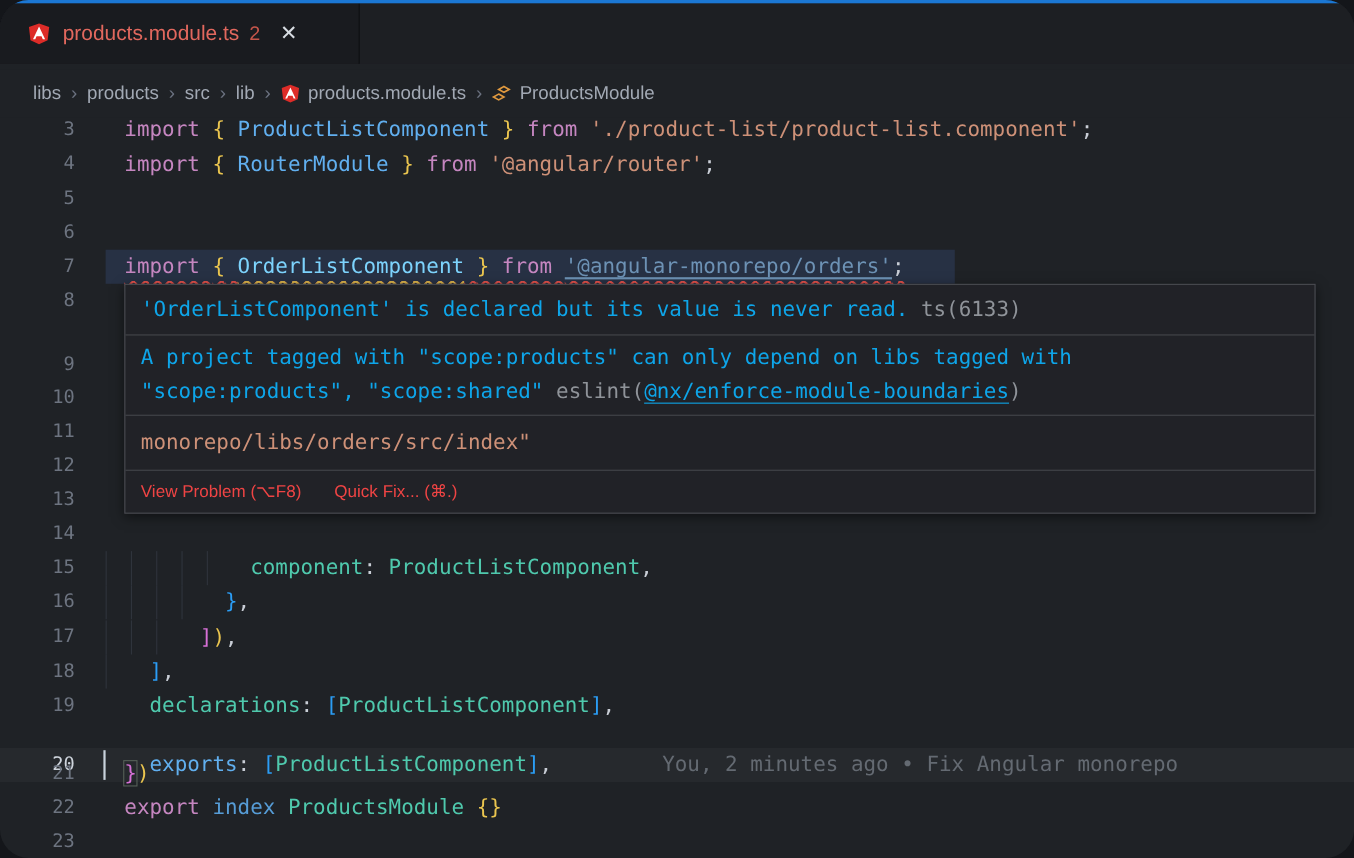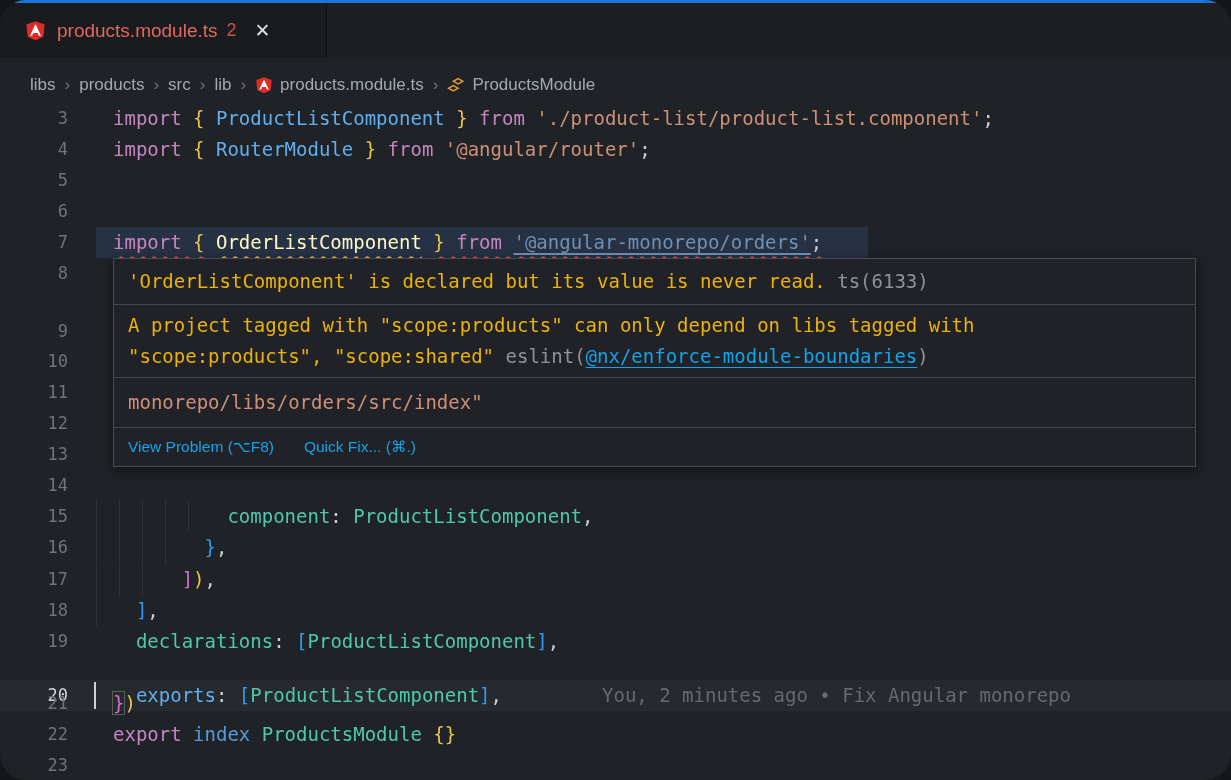--- a/index.html
+++ b/index.html
@@ -28,42 +28,42 @@
   .row .num.active{color:#ced4dc;}
   .row .code{position:absolute;left:96px;top:0;font-size:19px;line-height:31px;white-space:pre;margin-left:17px;}
   .row.current{background:rgba(255,255,255,0.035);}
   .guide{position:absolute;top:0;bottom:0;width:1px;background:#2f343c;}
   .hlbox{position:absolute;left:96px;width:772px;top:0;bottom:0;background:#273144;}
   .cursor{position:absolute;left:94px;top:2px;bottom:2px;width:2px;background:#c8d2dc;}
   .blame{position:absolute;left:602px;top:0;font-size:19px;line-height:31px;color:#646a72;white-space:pre;}
   
   .c-kw{color:#c586c0;} .c-kw2{color:#569cd6;} .c-brace{color:#eac54f;}
   .c-imp{color:#61afef;} .c-teal{color:#4fc9ad;} .c-str{color:#ce9178;}
-  .c-cmt{color:#74a356;} .c-punct{color:#c9ced6;} .c-faded{color:#fef9c3;}
+  .c-cmt{color:#74a356;} .c-punct{color:#c9ced6;} .c-faded{color:#7dd3fc;}
   .c-linkstr{color:#6d92b5;}
   .c-b1{color:#eac54f;} .c-b2{color:#d670d6;} .c-b3{color:#2b9df5;}
   .squig{text-decoration:underline wavy #e1504a 1.6px;text-underline-offset:7px;
          text-decoration-skip-ink:none;}
   .warnsq{text-decoration:underline wavy #d8b44a 1.6px;text-underline-offset:7px;
           text-decoration-skip-ink:none;}
   .u-link{text-decoration:underline solid currentColor 1.5px;text-underline-offset:4px;
           text-decoration-skip-ink:none;}
   .match-box{outline:1px solid #566058;}
   
   #hover{position:absolute;left:113px;top:258px;width:1083px;background:#212227;
          border:1px solid #4a4c52;box-sizing:border-box;z-index:10;
          box-shadow:0 3px 10px rgba(0,0,0,0.5);}
   .hv-sec{font-size:19px;line-height:31px;white-space:pre-wrap;border-top:1px solid #44464b;}
   .hv-sec:first-child{border-top:none;}
   .hv-line{white-space:pre;}
-  .c-fg{color:#eab308;} .c-dim{color:#8f9399;}
+  .c-fg{color:#0ea5e9;} .c-dim{color:#8f9399;}
   .c-link{color:#0ea5e9;text-decoration:underline;text-underline-offset:4px;cursor:pointer;}
   #hv-actions{border-top:1px solid #44464b;height:38px;display:flex;align-items:center;
               padding:0 14px;gap:30px;font-family:"Liberation Sans",sans-serif;font-size:15.5px;}
-  .hv-action{color:#0ea5e9;cursor:pointer;}
+  .hv-action{color:#ef4444;cursor:pointer;}
   .icon-svg{display:block;}
 </style>
 </head>
 <body>
 
 <div id="screen">
   <div id="tabstrip"></div>
   <div id="tab">
     <span>
       <svg class="icon-svg" width="21" height="21" viewBox="0 0 24 24">

